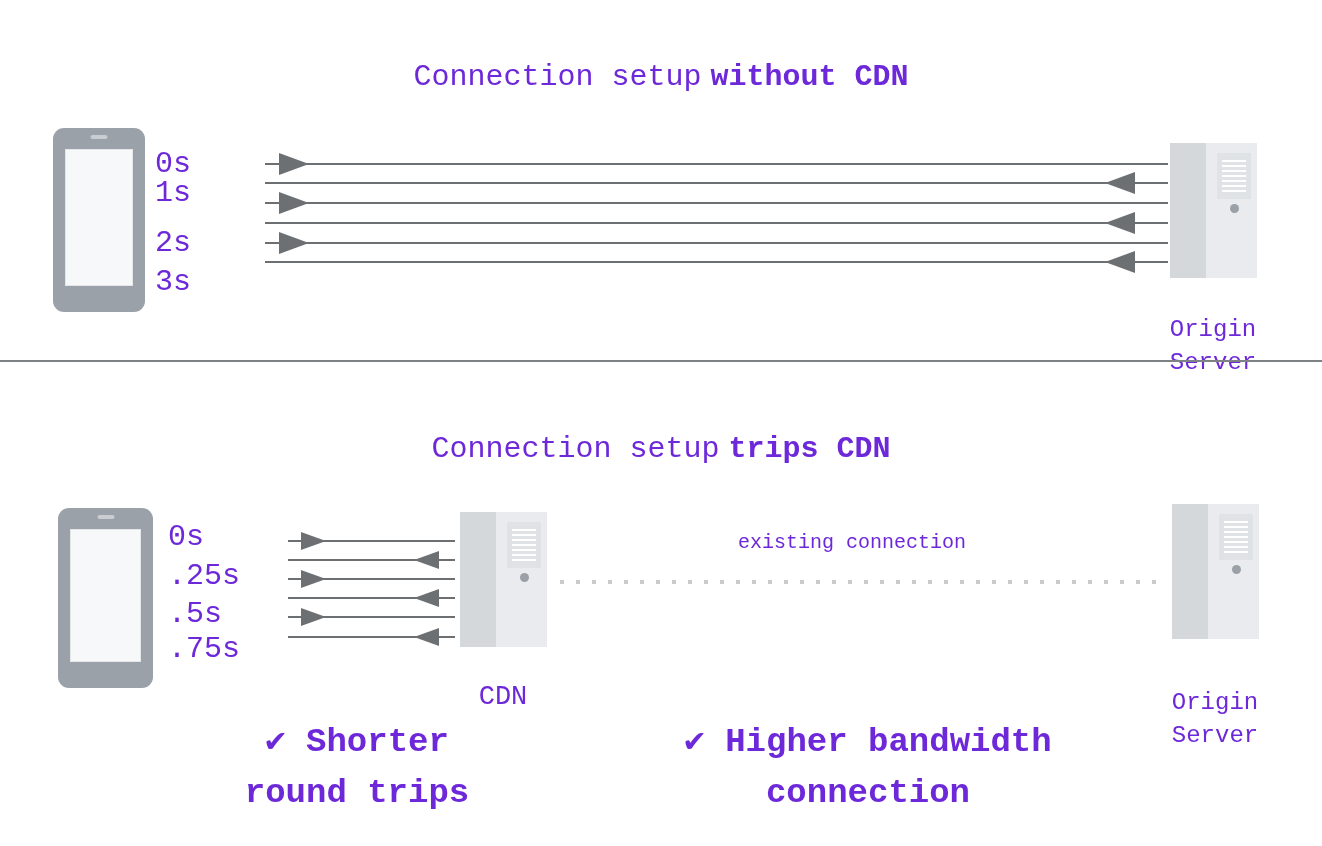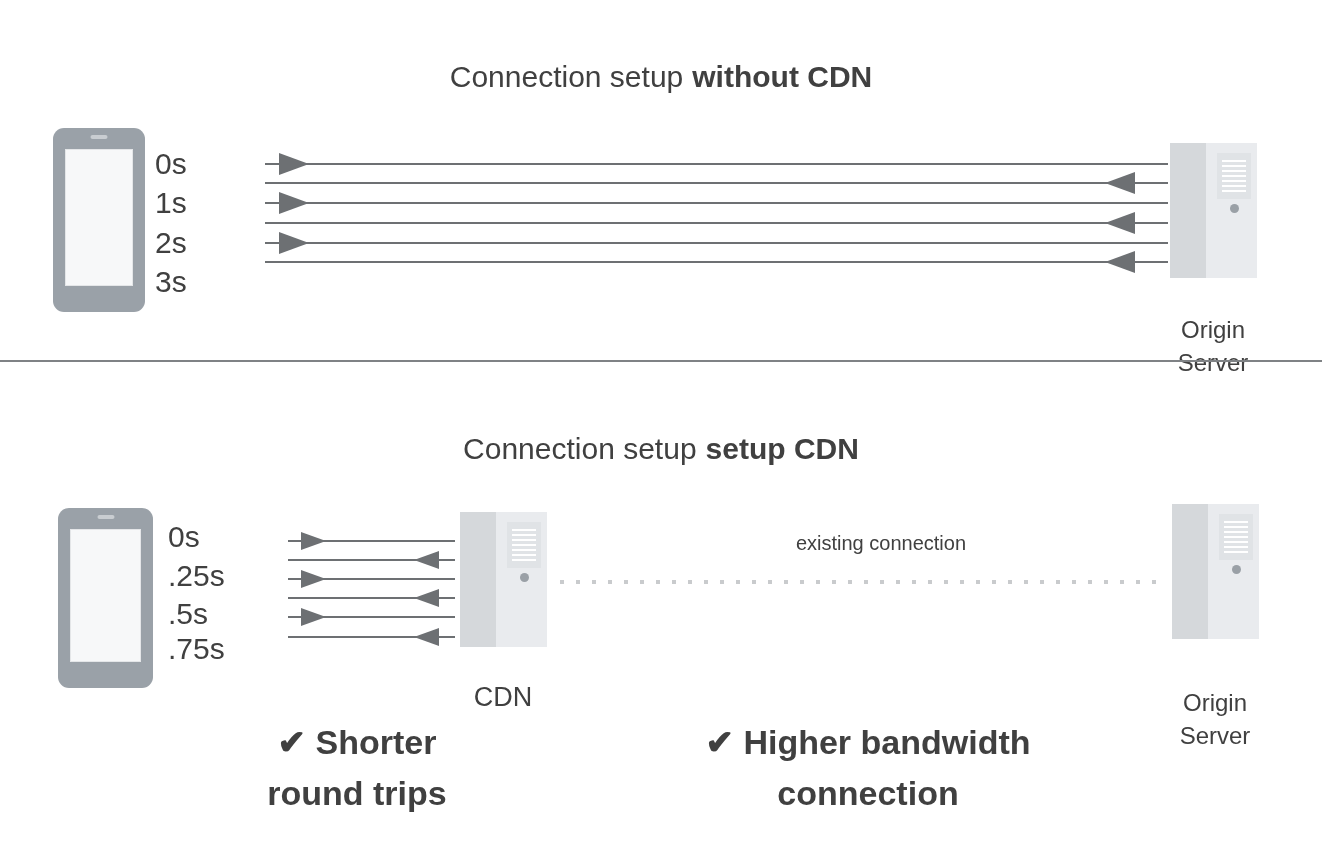--- a/index.html
+++ b/index.html
@@ -1,18 +1,18 @@
 <!DOCTYPE html>
 <html style="--arrow-gray: #6d7073; --device-gray: #9aa1a8; --server-panel-dark: #d5d8db; --server-panel-light: #e9ebee; --dotted-line: #c9cbcd; --text: #1f2023;"><head>
 <meta charset="utf-8">
 <style>
   html,body{margin:0;padding:0;background:#fff;}
   .canvas{
     position:relative;width:1322px;height:846px;background:#fff;overflow:hidden;
-    font-family:Liberation Sans, sans-serif;color:#404040;
+    font-family:Liberation Mono, monospace;color:#6d28d9;
   }
   
   .diagram-title{
     position:absolute;left:0;width:100%;display:flex;justify-content:center;gap:9px;
     font-size:30px;font-weight:400;line-height:34px;
   }
   .diagram-title .bold{font-weight:700;}
   
   .phone{position:absolute;background:var(--device-gray);border-radius:11px;}
   .phone-speaker{position:absolute;top:7px;left:50%;transform:translateX(-50%);
@@ -56,21 +56,21 @@
     <span>Connection setup</span>
     <span class="bold">without CDN</span>
   </div>
 
   <div class="phone" style="left:53px;top:128px;width:92px;height:184px">
     <div class="phone-speaker"></div>
     <div class="phone-screen"></div>
   </div>
 
   <div class="time-label" style="left:155px;top:147px;width:90px">0s</div>
-  <div class="time-label" style="left:155px;top:186px;width:90px">1s</div>
+  <div class="time-label" style="left:155px;top:176px;width:90px">1s</div>
   <div class="time-label" style="left:155px;top:226px;width:90px">2s</div>
   <div class="time-label" style="left:155px;top:265px;width:90px">3s</div>
 
   <div class="flow-line" style="left:265px;top:163px;width:903px">
     <span class="head head-right" style="left:14px"></span>
   </div>
   <div class="flow-line" style="left:265px;top:182px;width:903px">
     <span class="head head-left" style="right:33px"></span>
   </div>
   <div class="flow-line" style="left:265px;top:202px;width:903px">
@@ -95,21 +95,21 @@
   </div>
   <div class="server-label" style="left:1153px;top:288px;width:120px">
     <div>Origin</div>
     <div>Server</div>
   </div>
 
   <div class="divider" style="top:360px"></div>
 
   <div class="diagram-title" style="top:432px">
     <span>Connection setup</span>
-    <span class="bold">setup CDN</span>
+    <span class="bold">trips CDN</span>
   </div>
 
   <div class="phone" style="left:58px;top:508px;width:95px;height:180px">
     <div class="phone-speaker"></div>
     <div class="phone-screen"></div>
   </div>
 
   <div class="time-label" style="left:168px;top:520px;width:100px">0s</div>
   <div class="time-label" style="left:168px;top:559px;width:100px">.25s</div>
   <div class="time-label" style="left:168px;top:597px;width:100px">.5s</div>

